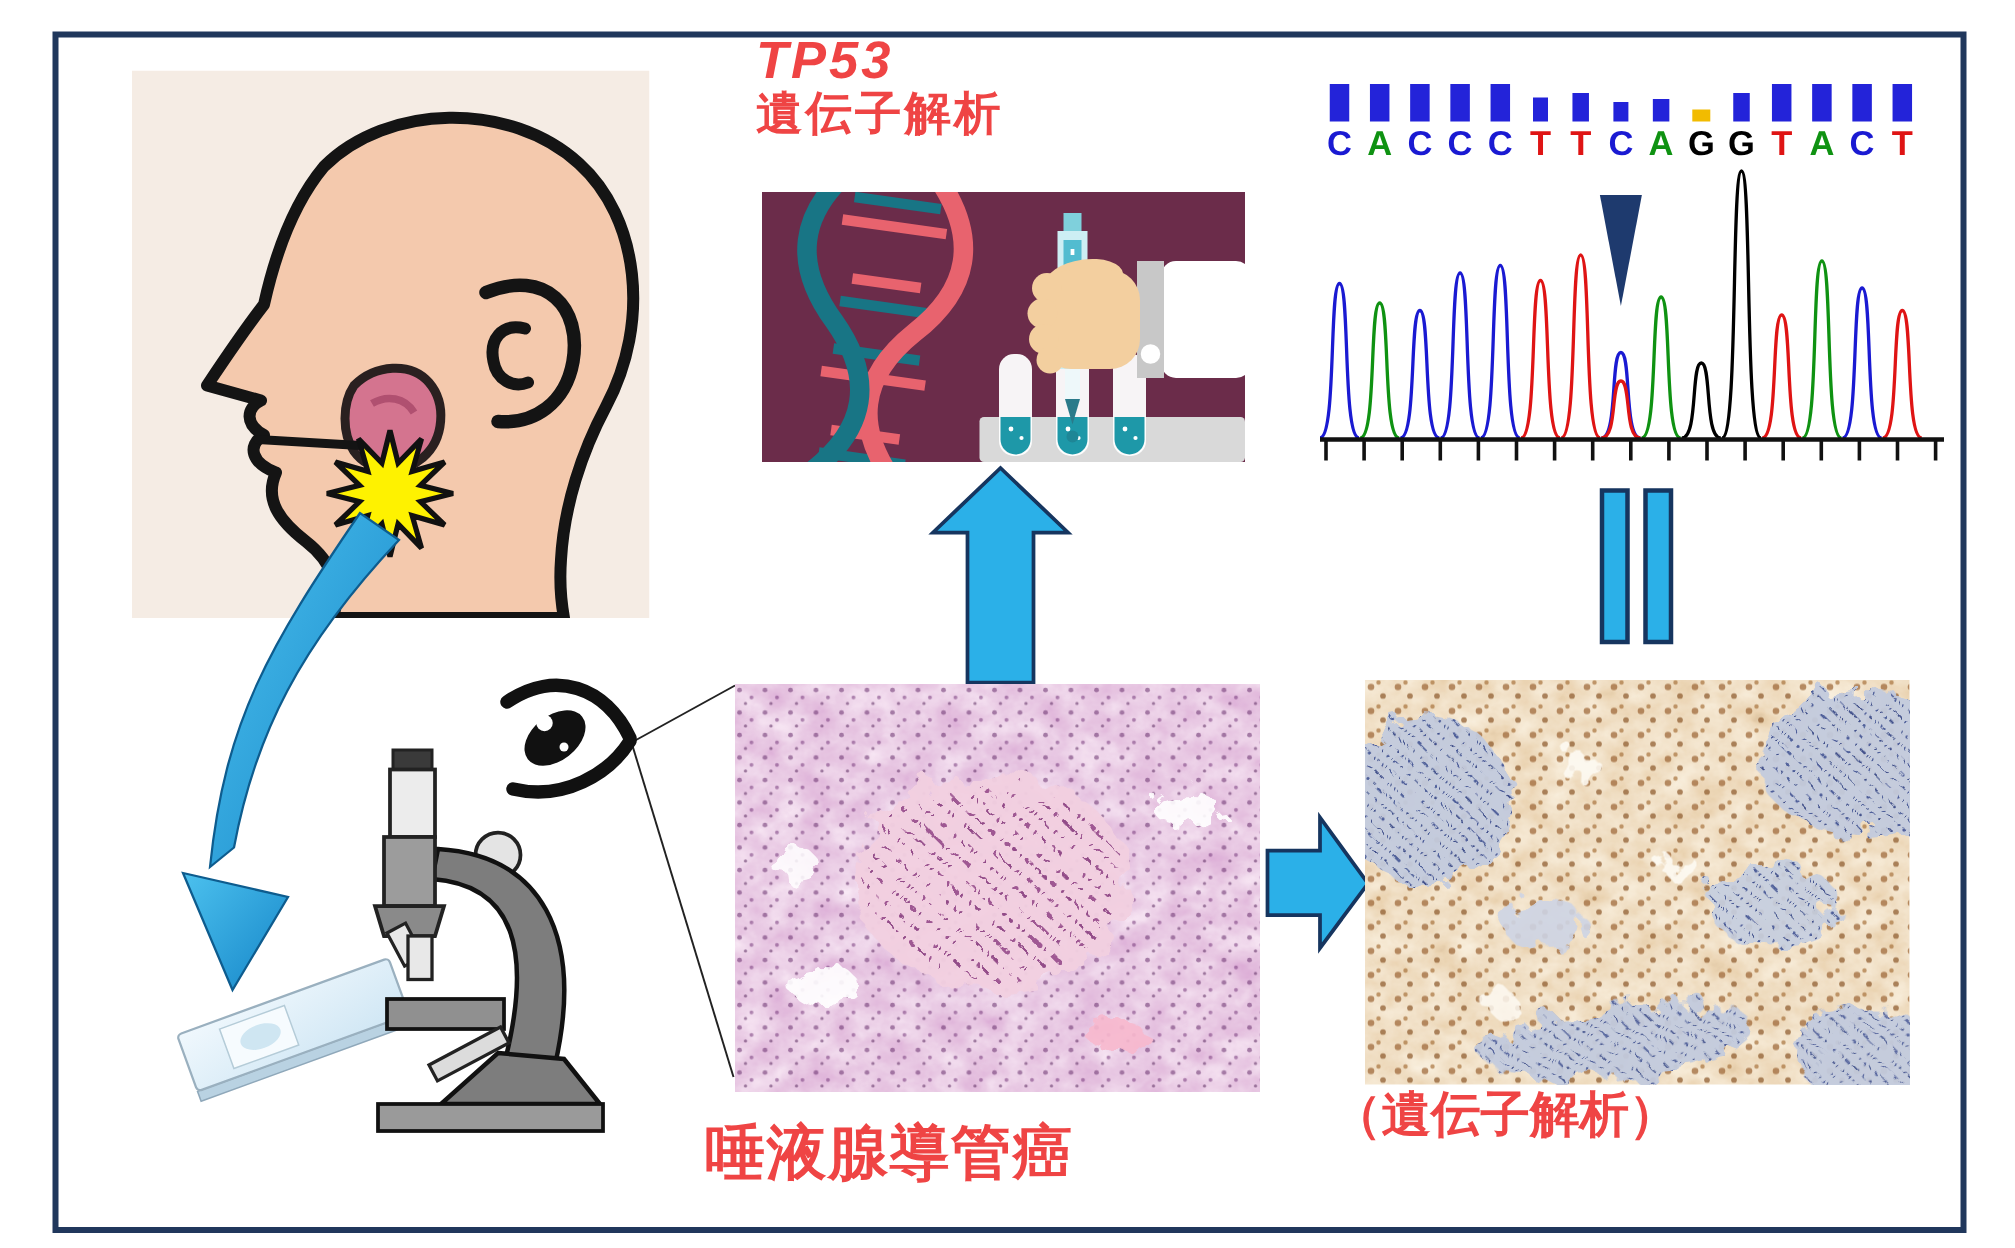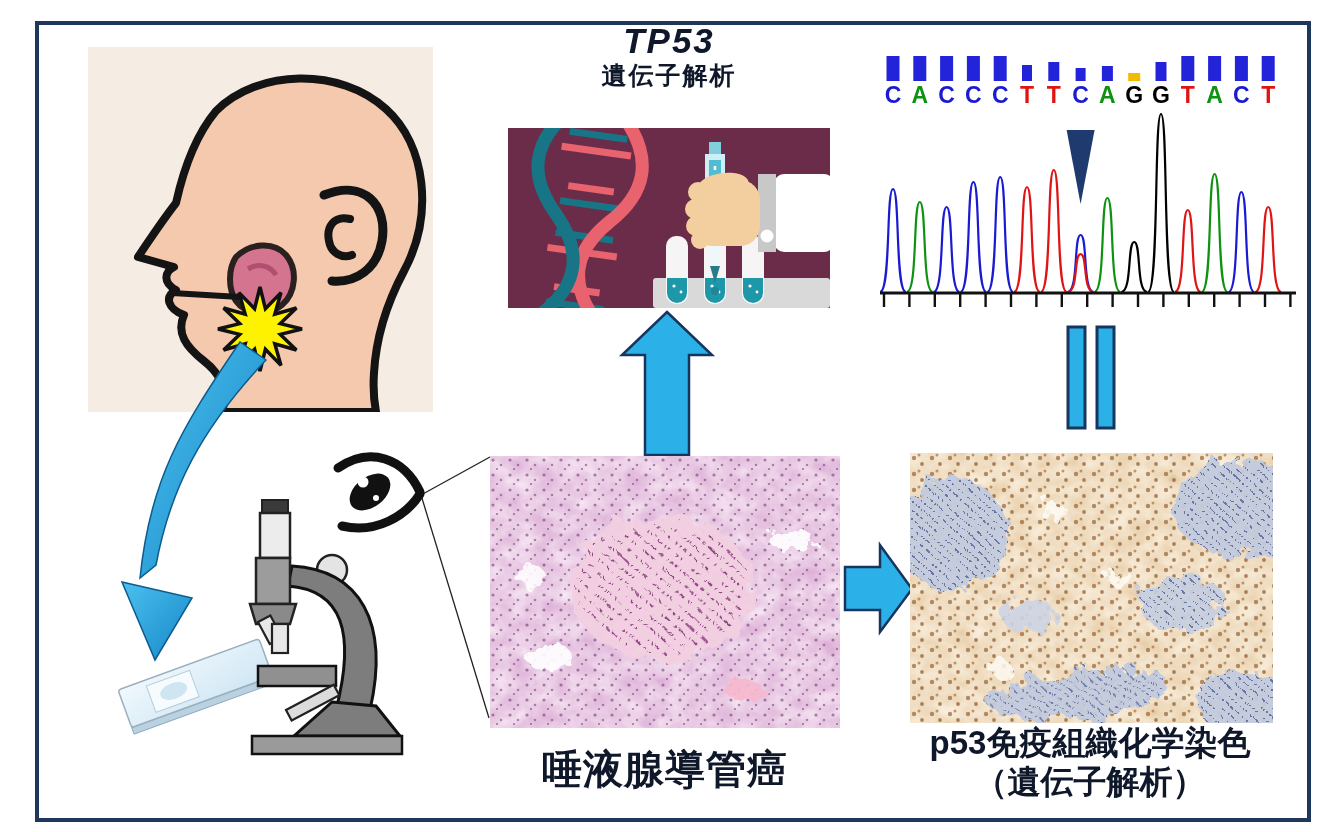--- a/index.html
+++ b/index.html
@@ -1,23 +1,23 @@
 <!DOCTYPE html>
 <html><head>
 <meta charset="utf-8">
 <style>
   html,body{margin:0;padding:0;background:#ffffff;}
   .canvas{position:relative;width:1343px;height:832px;background:#fff;overflow:hidden;
           font-family:"Liberation Sans","DejaVu Sans",sans-serif;}
   .abs{position:absolute;}
   .frame{left:35px;top:21px;width:1268px;height:793px;border:4px solid #20375c;background:#fff;}
-  .cap{font-weight:bold;color:#0f172a;text-align:center;line-height:1.18;}
+  .cap{font-weight:bold;color:#ef4444;line-height:1.18;}
   .title-block{left:504px;top:20px;width:330px;}
   .title-gene{font-size:35px;font-style:italic;letter-spacing:2px;}
-  .title-analysis{font-size:25px;letter-spacing:2px;}
+  .title-analysis{font-size:31px;letter-spacing:2px;font-family:Liberation Mono, monospace;}
   .hist-label{left:470px;top:746px;width:390px;font-size:40px;letter-spacing:1px;}
   .ihc-label{left:888px;top:724px;width:404px;font-size:33px;}
   svg text{font-family:"Liberation Sans","DejaVu Sans",sans-serif;}
 </style>
 </head>
 <body>
 
 <div class="canvas">
 
   <div class="abs frame"></div>
@@ -326,17 +326,16 @@
       <ellipse cx="335" cy="250" rx="48" ry="32"></ellipse>
     </g>
     <g filter="url(#rough2)">
       <ellipse cx="145" cy="60" rx="14" ry="9" fill="#fdf9f2" opacity="0.9"></ellipse>
       <ellipse cx="210" cy="125" rx="12" ry="8" fill="#fdf9f2" opacity="0.9"></ellipse>
       <ellipse cx="90" cy="215" rx="12" ry="8" fill="#fdf9f2" opacity="0.85"></ellipse>
     </g>
   </svg>
 
   <div class="abs cap ihc-label">
-    <div>p53免疫組織化学染色</div>
     <div>（遺伝子解析）</div>
   </div>
 
 </div>
 
 </body></html>

